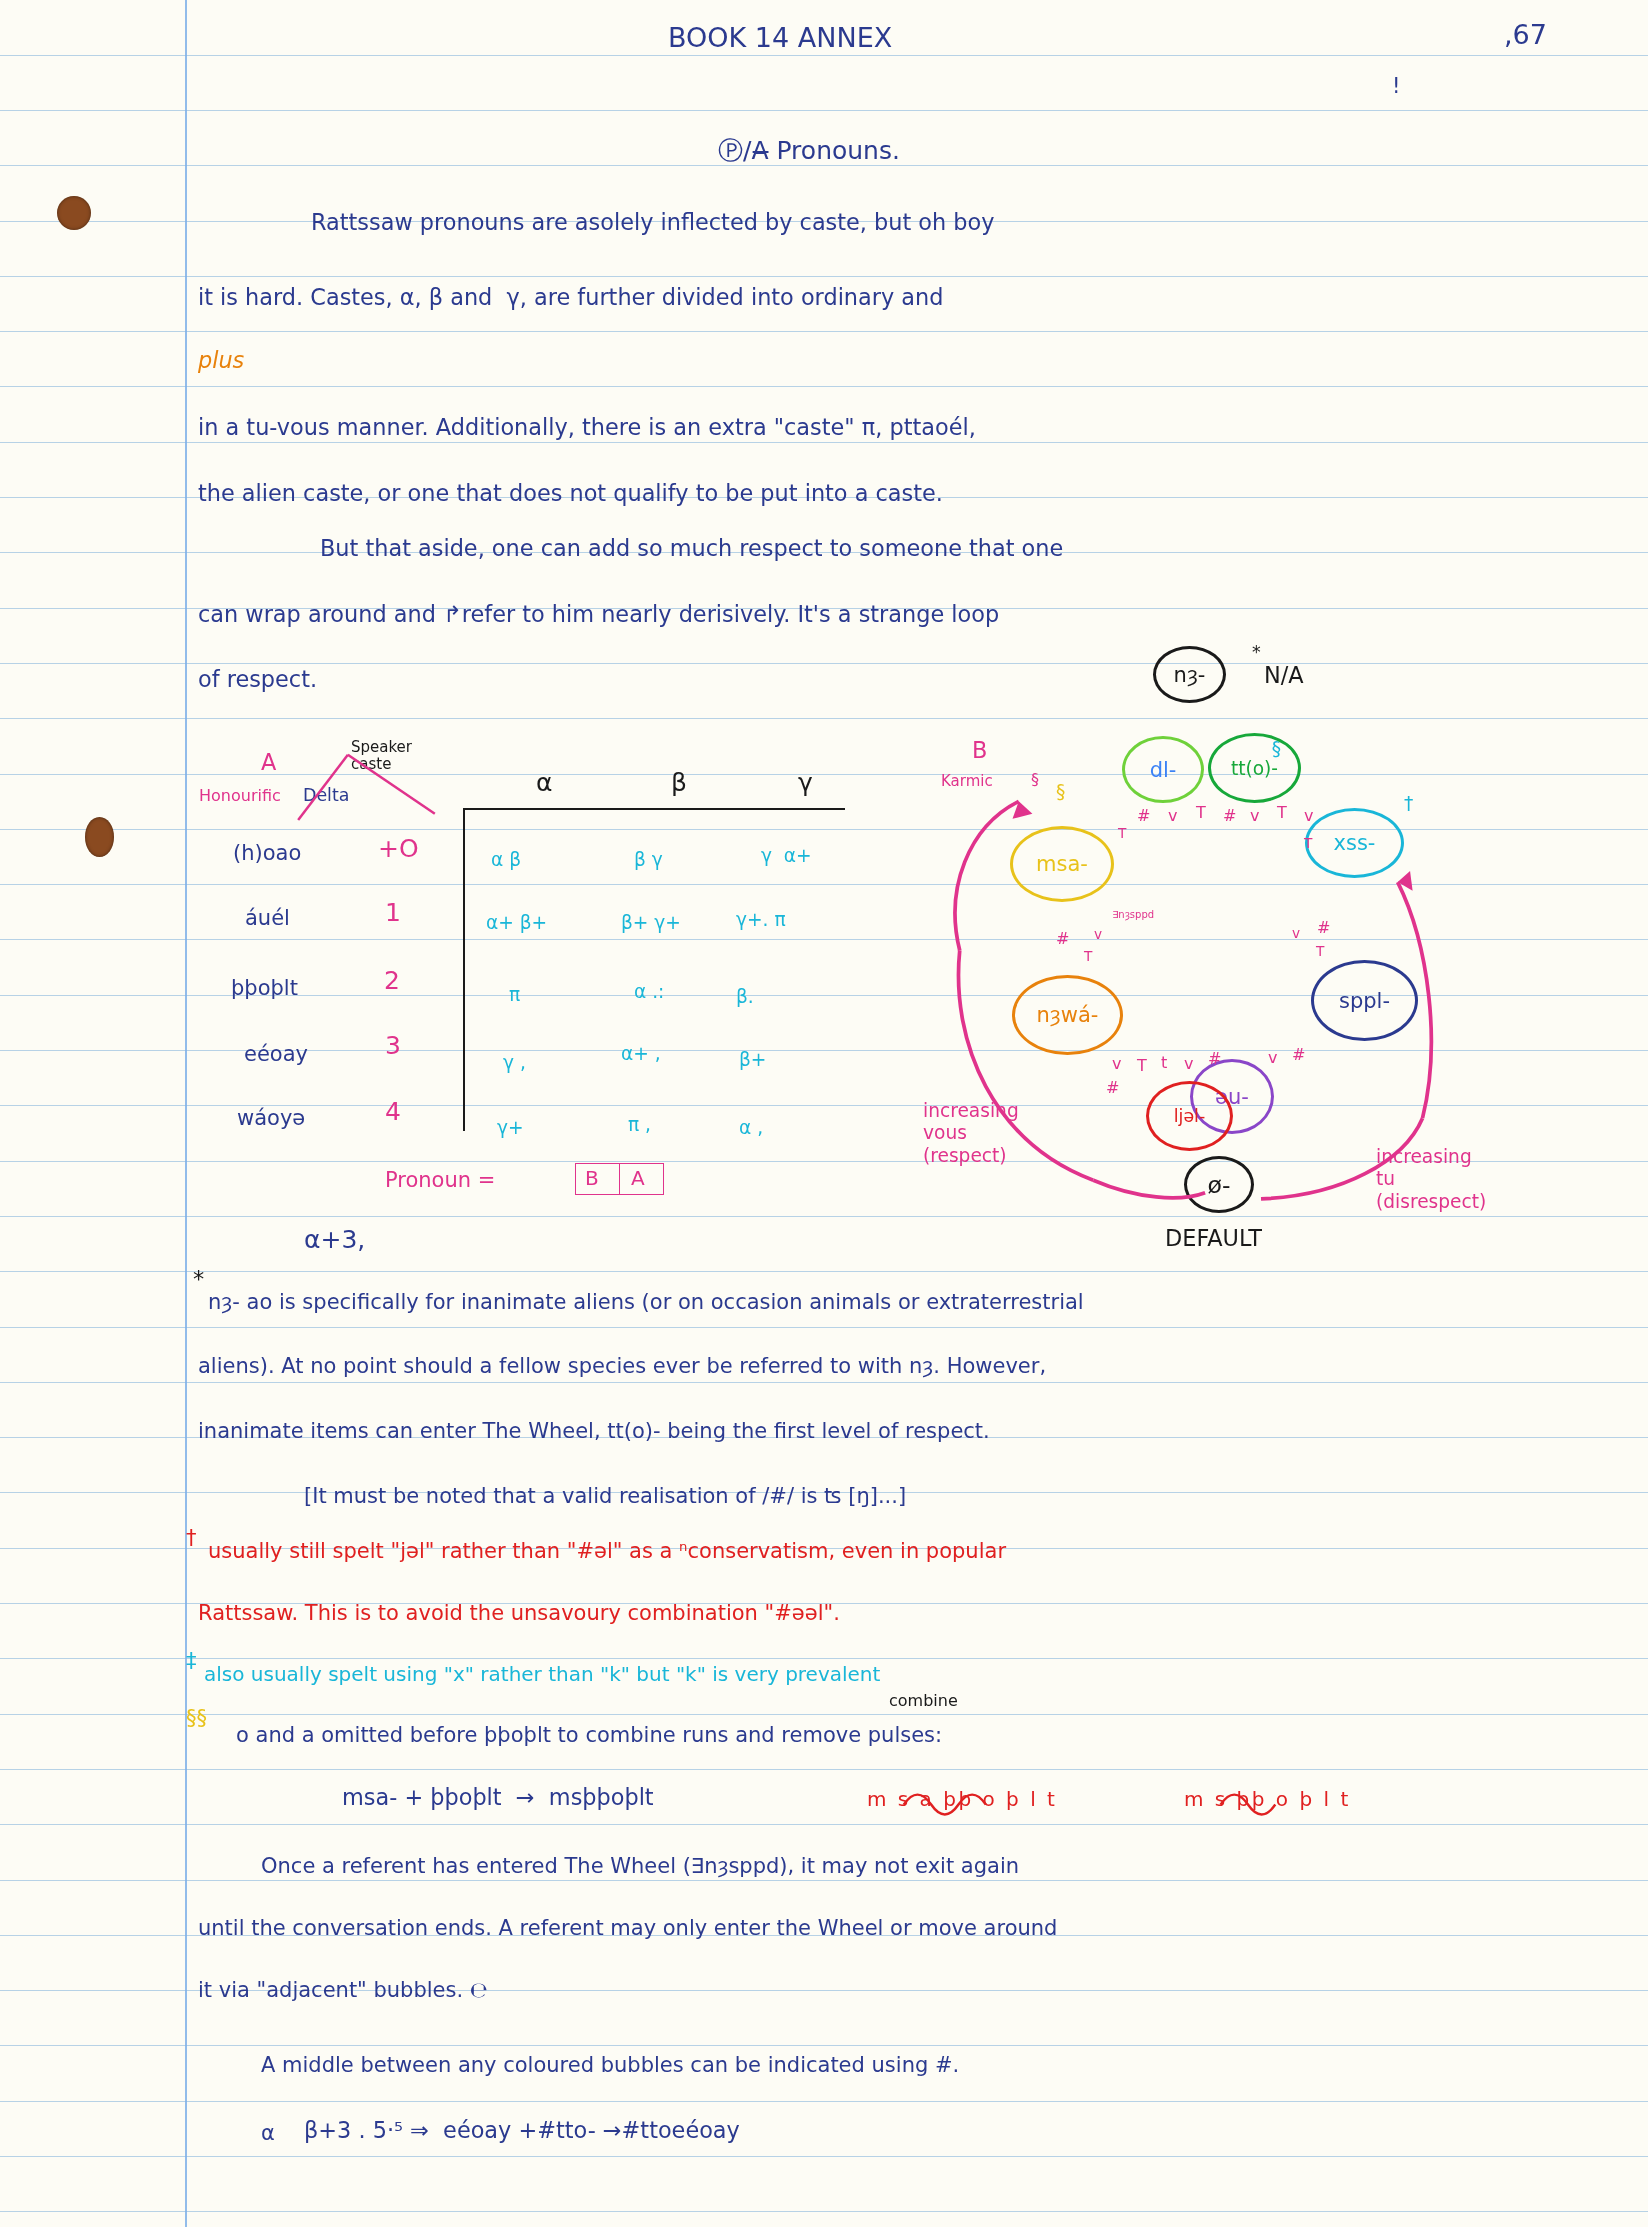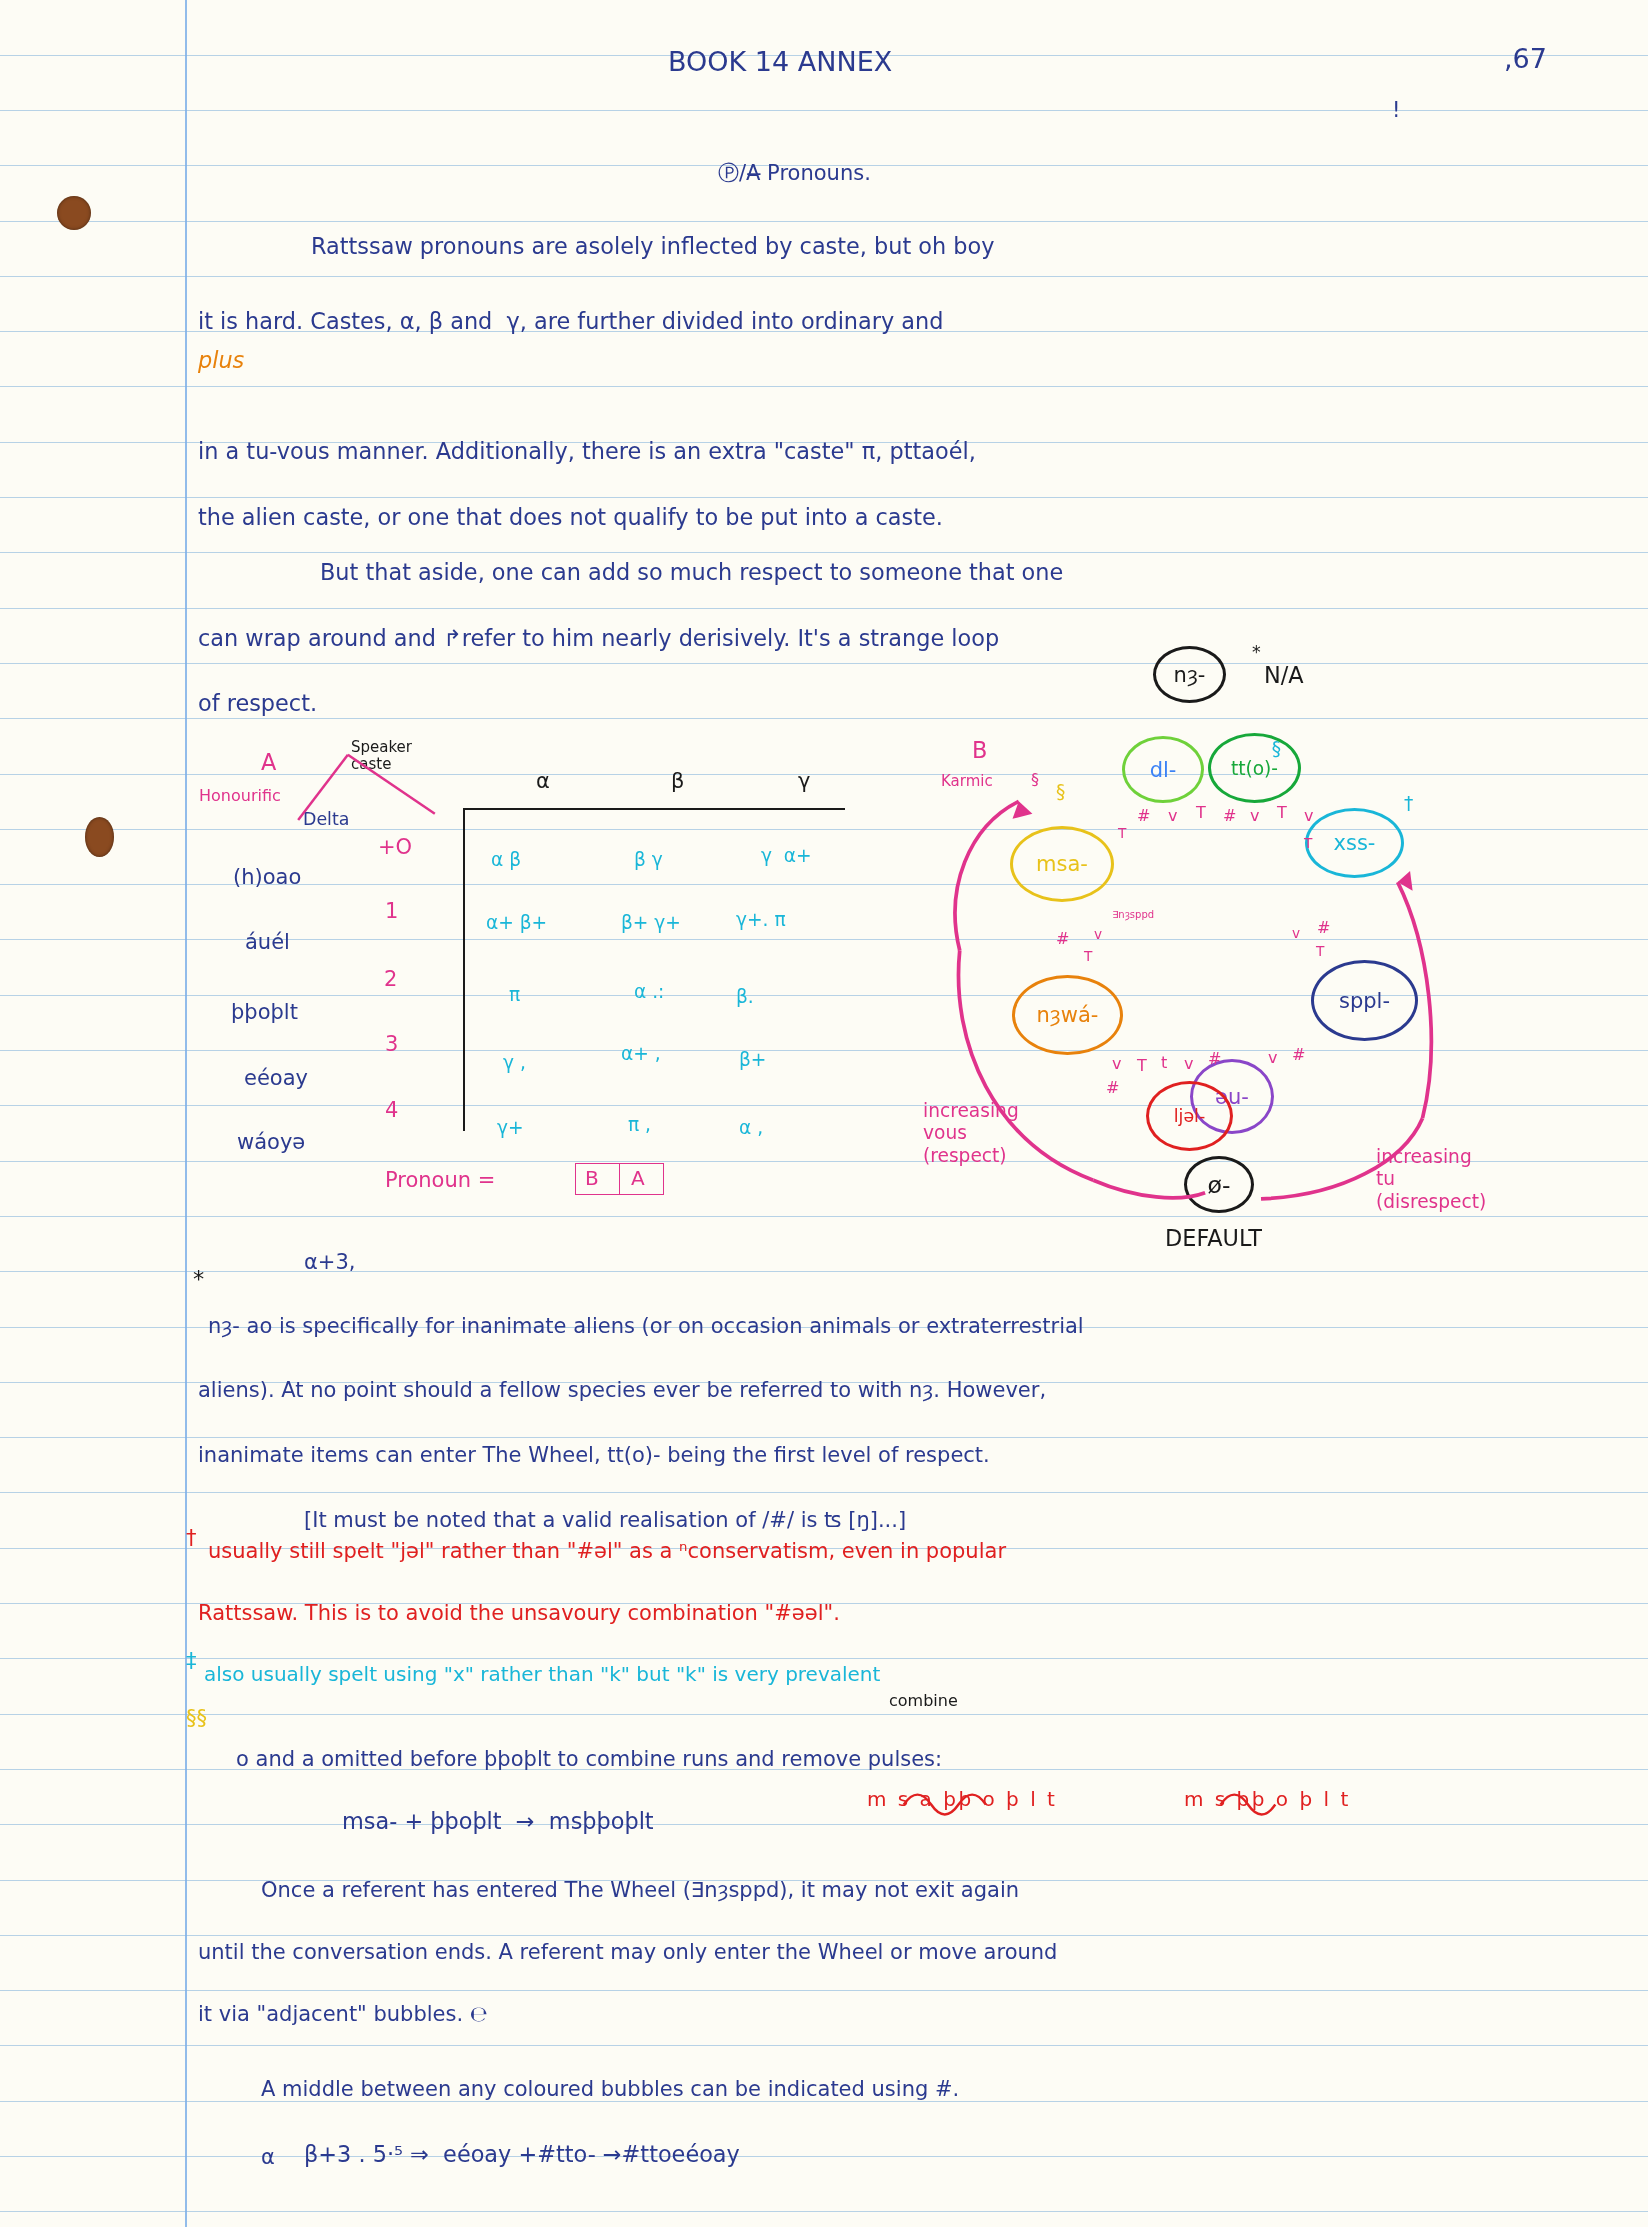--- a/index.html
+++ b/index.html
@@ -47,36 +47,36 @@
     background: #8a4a20;
     box-shadow: inset 0 0 3.7px rgba(0,0,0,0.5);
   }
   
   .hw {
     position: absolute;
     font-family: "DejaVu Sans", sans-serif;
     white-space: pre;
     line-height: 1.05;
   }
-  .blue   { color: #2b3a8f; margin-top: 24px; }
+  .blue   { color: #2b3a8f; }
   .pink   { color: #e0338c; }
   .red    { color: #e02020; }
   .orange { color: #e8820c; }
   .cyan   { color: #19b6d8; }
   .black  { color: #1a1a1a; }
   .yellow { color: #e8c21a; }
   .s22 { font-size: 13.7px; }
   .s24 { font-size: 15px; }
   .s26 { font-size: 16px; }
   .s28 { font-size: 17.4px; }
   .s30 { font-size: 18.6px; }
   .s32 { font-size: 20px; }
   .s34 { font-size: 21px; }
   .s36 { font-size: 22.4px; }
-  .s40 { font-size: 21px; }
+  .s40 { font-size: 25px; }
   .s44 { font-size: 27px; }
   .italic { font-style: italic; }
 
   
   .tbl-vline {
     position: absolute;
     width: 1.9px;
     background: #1a1a1a;
   }
   .tbl-hline {

